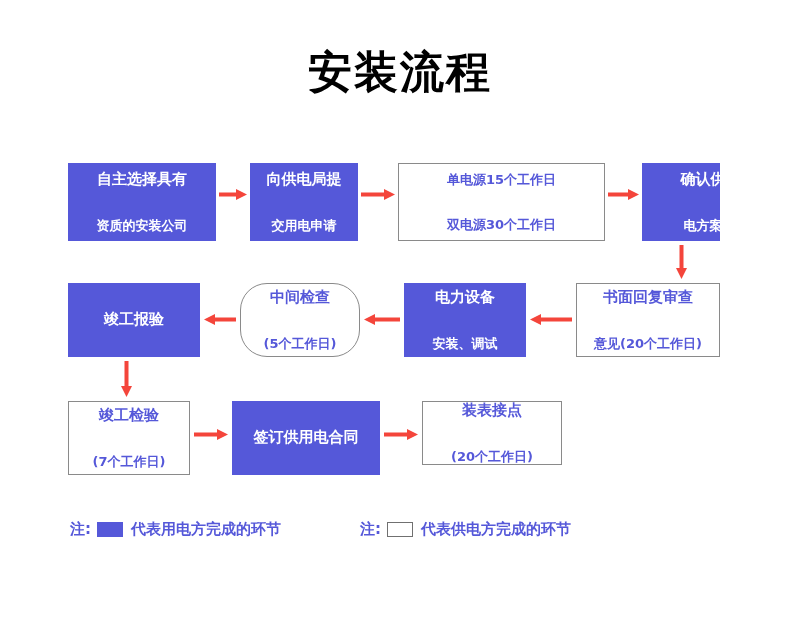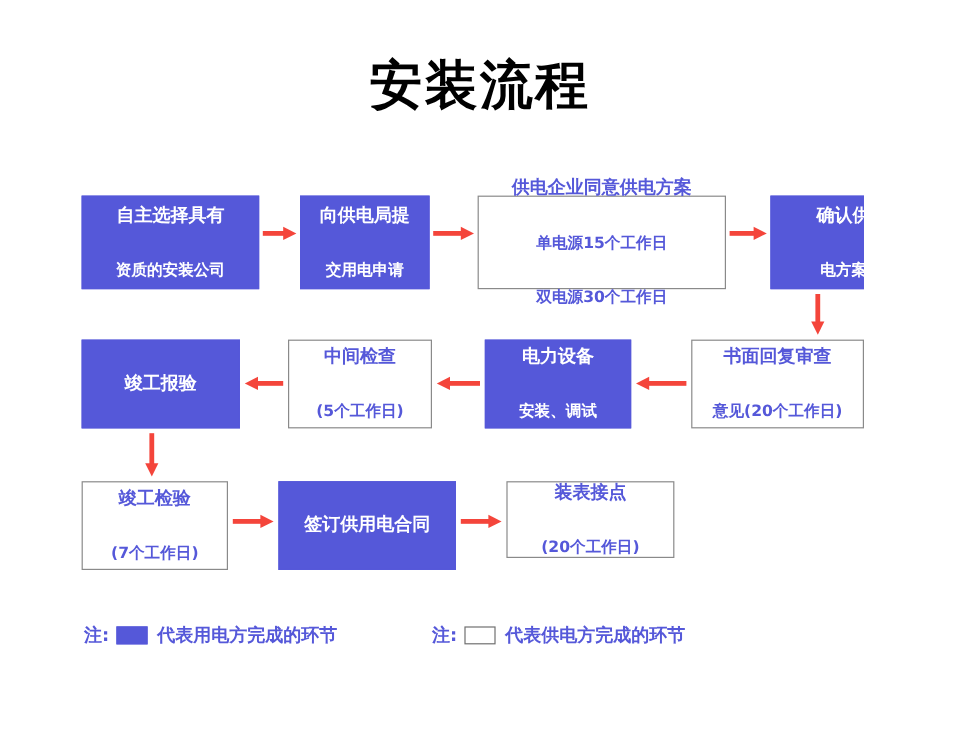--- a/index.html
+++ b/index.html
@@ -108,37 +108,36 @@
   <div id="nodes-layer">
       <div class="box filled" style="left: 68px; top: 163px; width: 148px; height: 78px;">
         <span class="line l1">自主选择具有</span>
         <span class="line l2">资质的安装公司</span>
       </div>
       <div class="box filled" style="left: 250px; top: 163px; width: 108px; height: 78px;">
         <span class="line l1">向供电局提</span>
         <span class="line l2">交用电申请</span>
       </div>
       <div class="box outlined" style="left: 398px; top: 163px; width: 207px; height: 78px;">
-        <span class="line l1">供电企业同意供电方案</span>
         <span class="line l2">单电源15个工作日</span>
         <span class="line l3">双电源30个工作日</span>
       </div>
       <div class="box filled" style="left: 642px; top: 163px; width: 78px; height: 78px; padding-left: 44px;">
         <span class="line l1">确认供</span>
         <span class="line l2">电方案</span>
       </div>
       <div class="box outlined" style="left: 576px; top: 283px; width: 144px; height: 74px;">
         <span class="line l1">书面回复审查</span>
         <span class="line l2">意见(20个工作日)</span>
       </div>
       <div class="box filled" style="left: 404px; top: 283px; width: 122px; height: 74px;">
         <span class="line l1">电力设备</span>
         <span class="line l2">安装、调试</span>
       </div>
-      <div class="box outlined" style="left: 240px; top: 283px; width: 120px; height: 74px;">
+      <div class="box outlined" style="left: 240px; top: 283px; width: 120px; height: 74px; border-radius: 27px;">
         <span class="line l1">中间检查</span>
         <span class="line l2">(5个工作日)</span>
       </div>
       <div class="box filled" style="left: 68px; top: 283px; width: 132px; height: 74px;">
         <span class="line l1">竣工报验</span>
       </div>
       <div class="box outlined" style="left: 68px; top: 401px; width: 122px; height: 74px;">
         <span class="line l1">竣工检验</span>
         <span class="line l2">(7个工作日)</span>
       </div>

